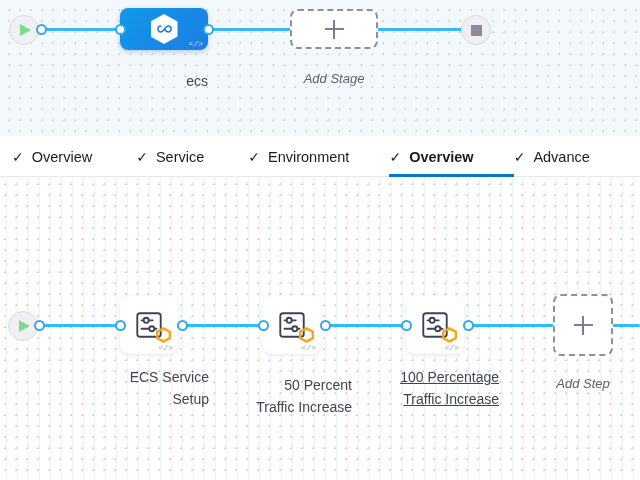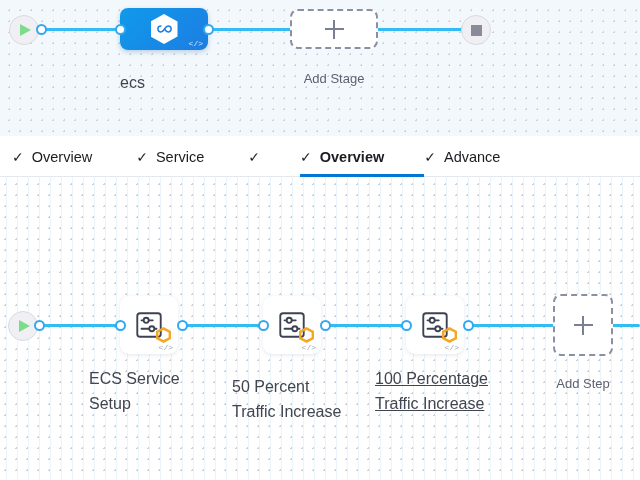--- a/index.html
+++ b/index.html
@@ -93,40 +93,40 @@
     display: flex; align-items: center; justify-content: center;
   }
   .code-mark {
     position: absolute; right: 5px; bottom: 2px;
     font-size: 8px; color: rgba(255,255,255,.85);
     font-family: "Liberation Mono", monospace;
   }
   .code-mark.dark { color: #9aa2b1; }
 
   .node-label {
-    position: absolute; text-align: left;
-    font-size: 16px; color: #41454f; line-height: 1.55;
+    position: absolute; text-align: right;
+    font-size: 14px; color: #41454f; line-height: 1.55;
   }
 
   
   .add-box {
     position: absolute; border: 2px dashed #8b8fa3; border-radius: 8px;
     background: #ffffff; display: flex; align-items: center; justify-content: center;
     cursor: pointer;
   }
   .plus {
     position: relative; width: 19px; height: 19px;
   }
   .plus::before, .plus::after {
     content: ""; position: absolute; background: #7b7f93;
   }
   .plus::before { left: 8px; top: 0; width: 2.5px; height: 19px; }
   .plus::after  { top: 8px; left: 0; height: 2.5px; width: 19px; }
   .add-label {
-    position: absolute; text-align: center; font-size: 13px; color: #5d6272;
+    position: absolute; text-align: center; font-size: 13px; color: #5d6272; font-style: italic;
   }
 
   
   .step-node {
     position: absolute; width: 58px; height: 58px; border-radius: 9px;
     background: #ffffff; box-shadow: 0 1px 4px rgba(40,60,90,.13);
     display: flex; align-items: center; justify-content: center;
     cursor: pointer;
   }
   .hex-orange {
@@ -180,20 +180,21 @@
     <div class="tab" style="padding-left:12px; padding-right:44px;">
       <span class="chk">✓</span>
       <span class="tab-label">Overview</span>
     </div>
     <div class="tab" style="padding-right:44px;">
       <span class="chk">✓</span>
       <span class="tab-label">Service</span>
     </div>
     <div class="tab" style="padding-right:40px;">
       <span class="chk">✓</span>
+      <span class="tab-label">Environment</span>
     </div>
     <div class="tab active" style="padding-right:40px;">
       <span class="chk">✓</span>
       <span class="tab-label">Overview</span>
     </div>
     <div class="tab">
       <span class="chk">✓</span>
       <span class="tab-label">Advance</span>
     </div>
   </div>

